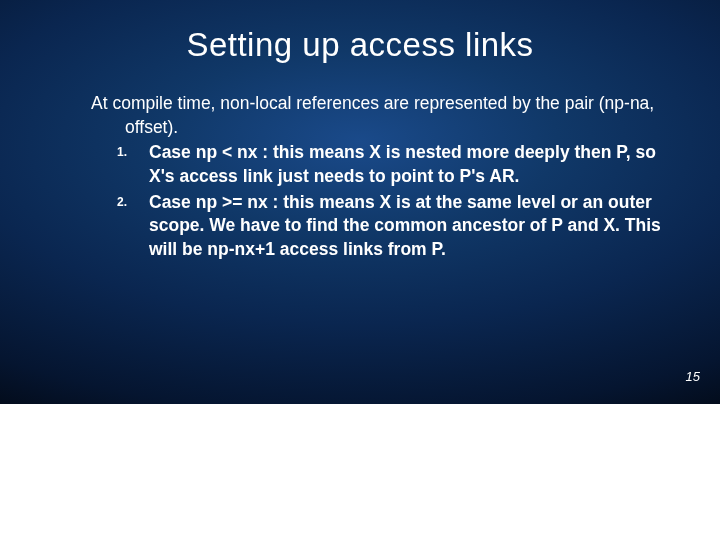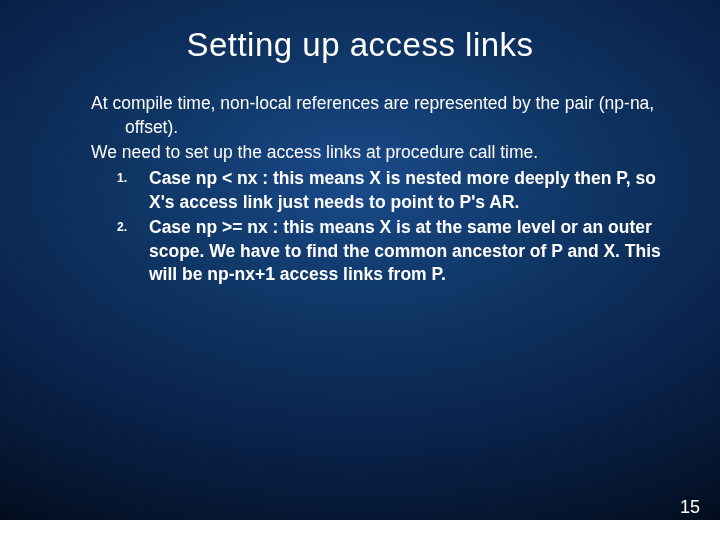--- a/index.html
+++ b/index.html
@@ -5,21 +5,21 @@
   html, body {
     margin: 0;
     padding: 0;
     width: 720px;
     height: 540px;
     overflow: hidden;
     font-family: "Trebuchet MS", "Lucida Sans", Arial, sans-serif;
   }
   .slide {
     width: 720px;
-    height: 520px;
+    height: 404px;
     background: radial-gradient(ellipse 110% 90% at 50% 35%,
                 #1a4a8a 0%,
                 #103868 25%,
                 #0a2650 50%,
                 #051530 75%,
                 #000000 100%);
     color: #ffffff;
     position: relative;
     box-sizing: border-box;
   }
@@ -58,32 +58,32 @@
     counter-increment: item;
     content: counter(item) ".";
     position: absolute;
     left: -8px;
     top: 3px;
     font-size: 12px;
   }
   .pagenum {
     position: absolute;
     right: 20px;
-    bottom: 2px;
-    font-size: 18px;
+    bottom: 20px;
+    font-size: 13px;
     color: #ffffff;
+    font-style: italic;
   }
 </style>
 </head>
 <body>
 
 <div class="slide">
   <div class="title">Setting up access links</div>
   <div class="body">
     <div class="para">At compile time, non-local references are represented by the pair (np-na, offset).</div>
-    <div class="para">We need to set up the access links at procedure call time.</div>
     <div class="list">
       <div class="item">Case np &lt; nx : this means X is nested more deeply then P, so X's access link just needs to point to P's AR.</div>
       <div class="item">Case np &gt;= nx : this means X is at the same level or an outer scope. We have to find the common ancestor of P and X. This will be np-nx+1 access links from P.</div>
     </div>
   </div>
   <div class="pagenum">15</div>
 </div>
 
 </body></html>

